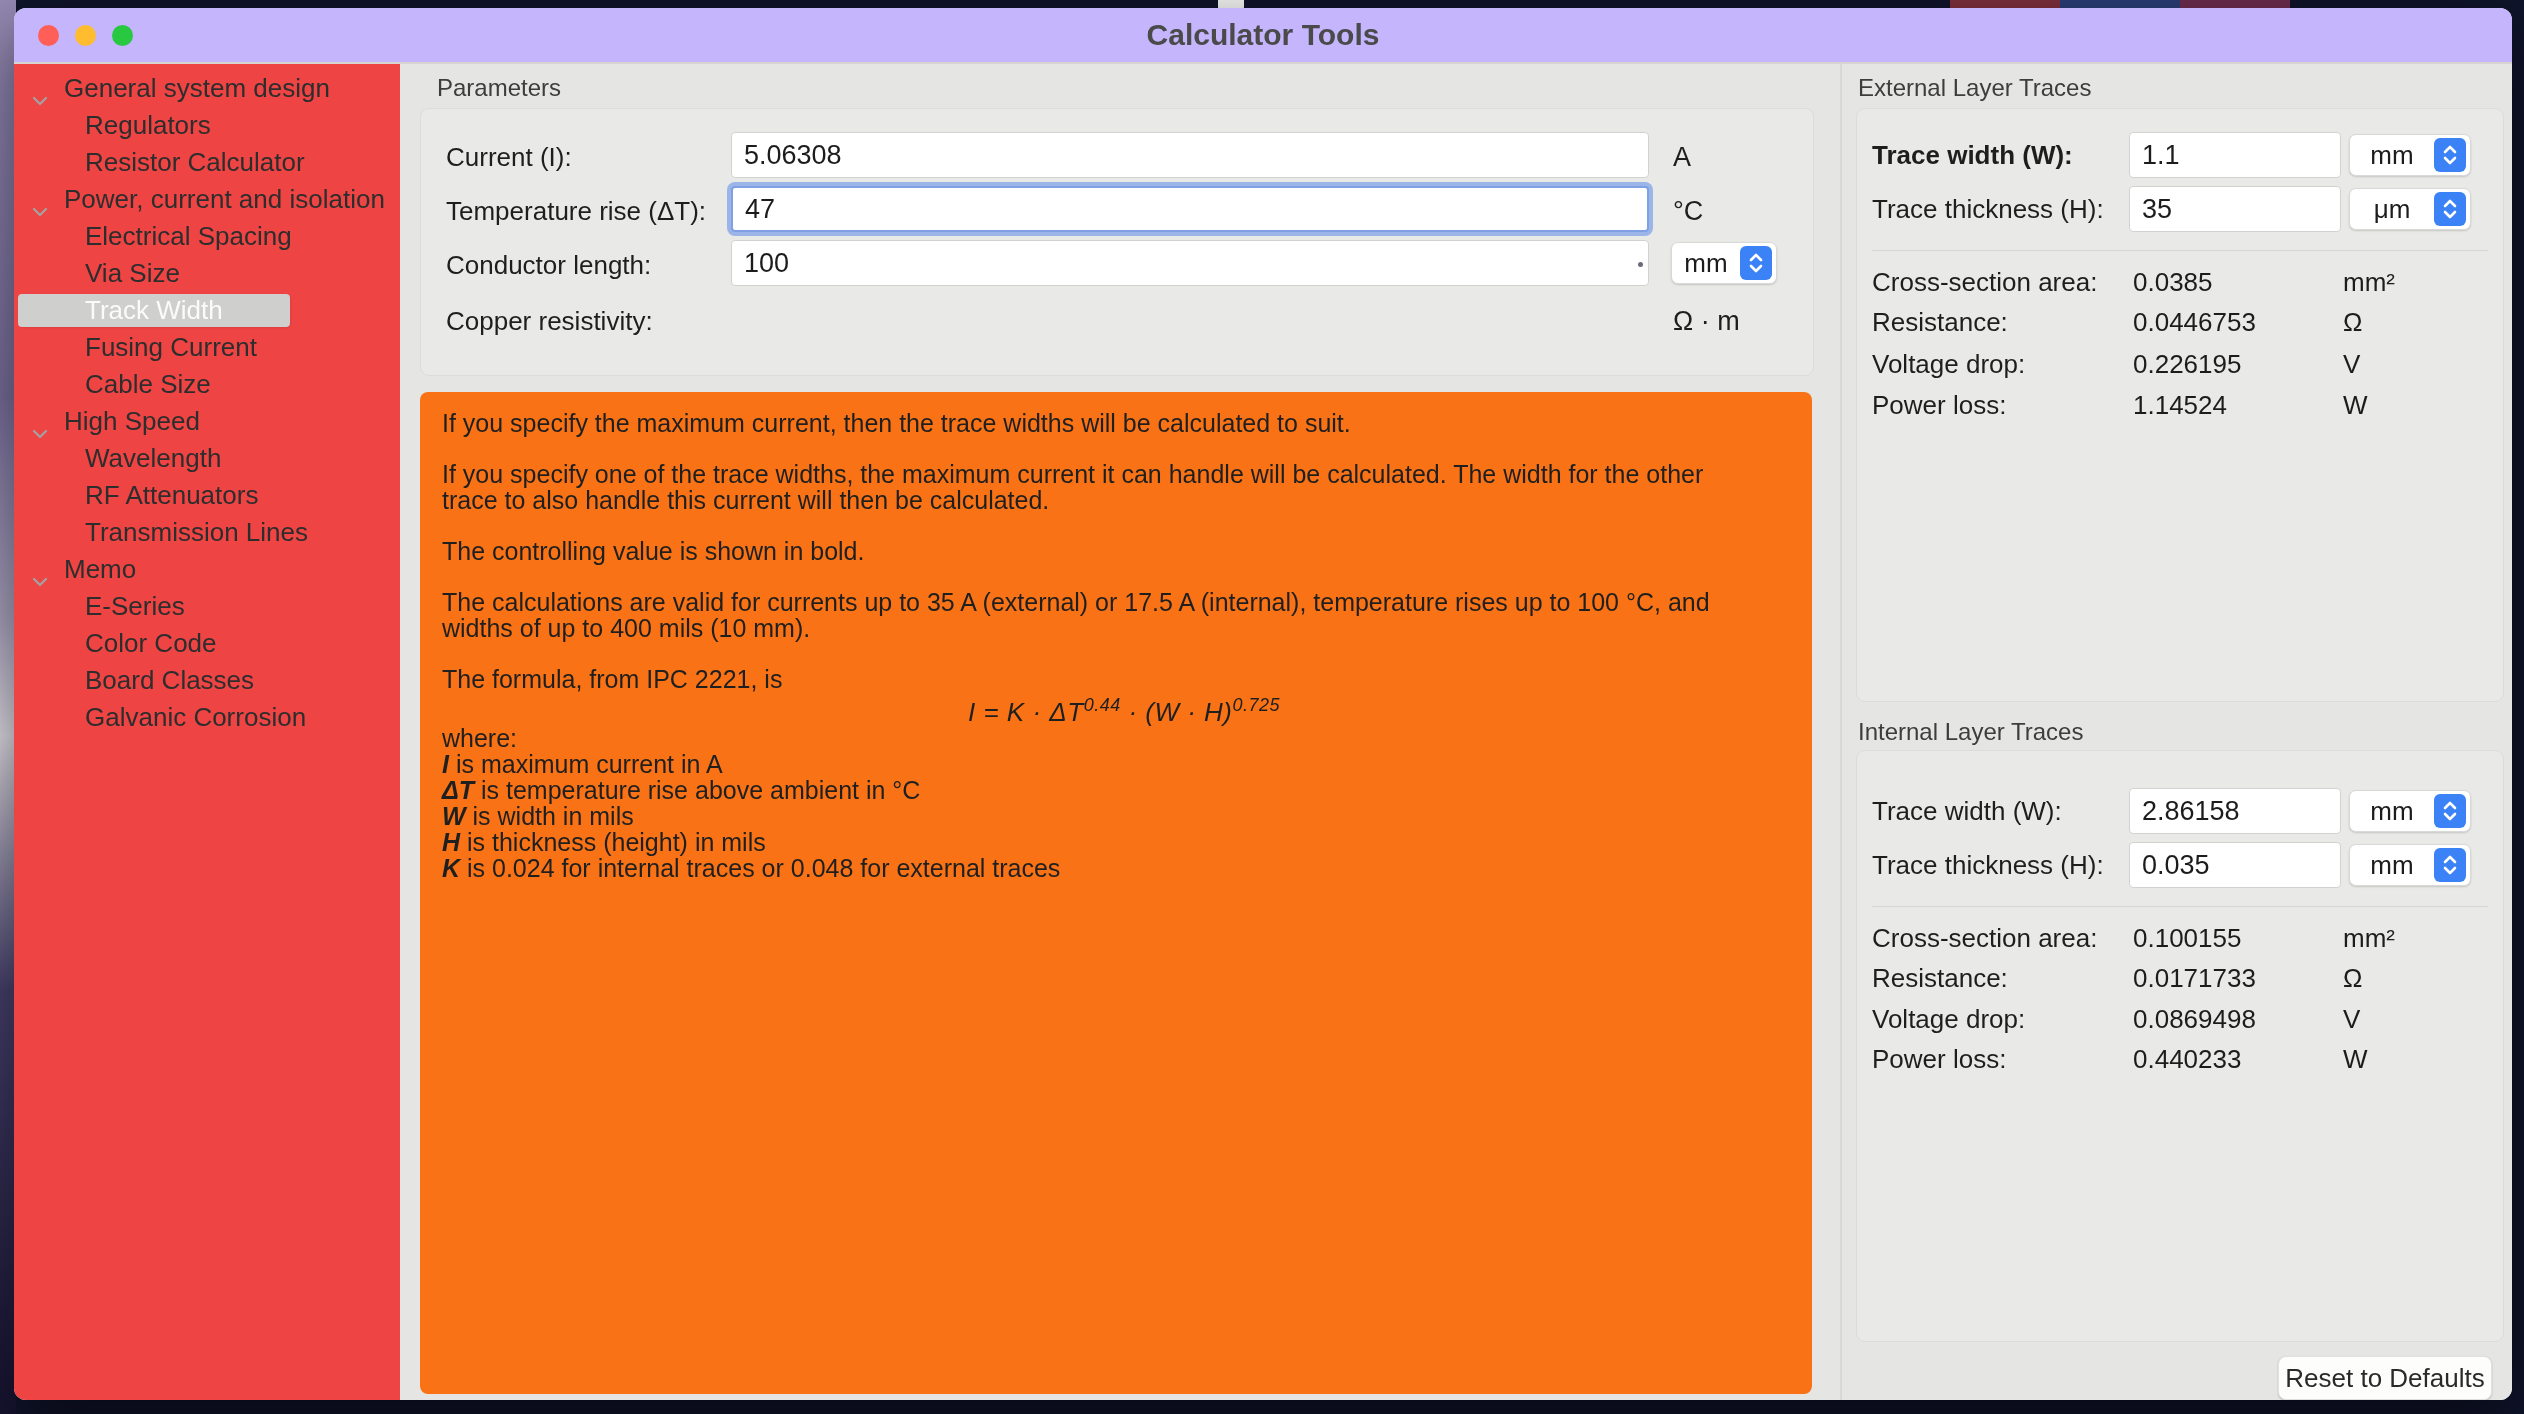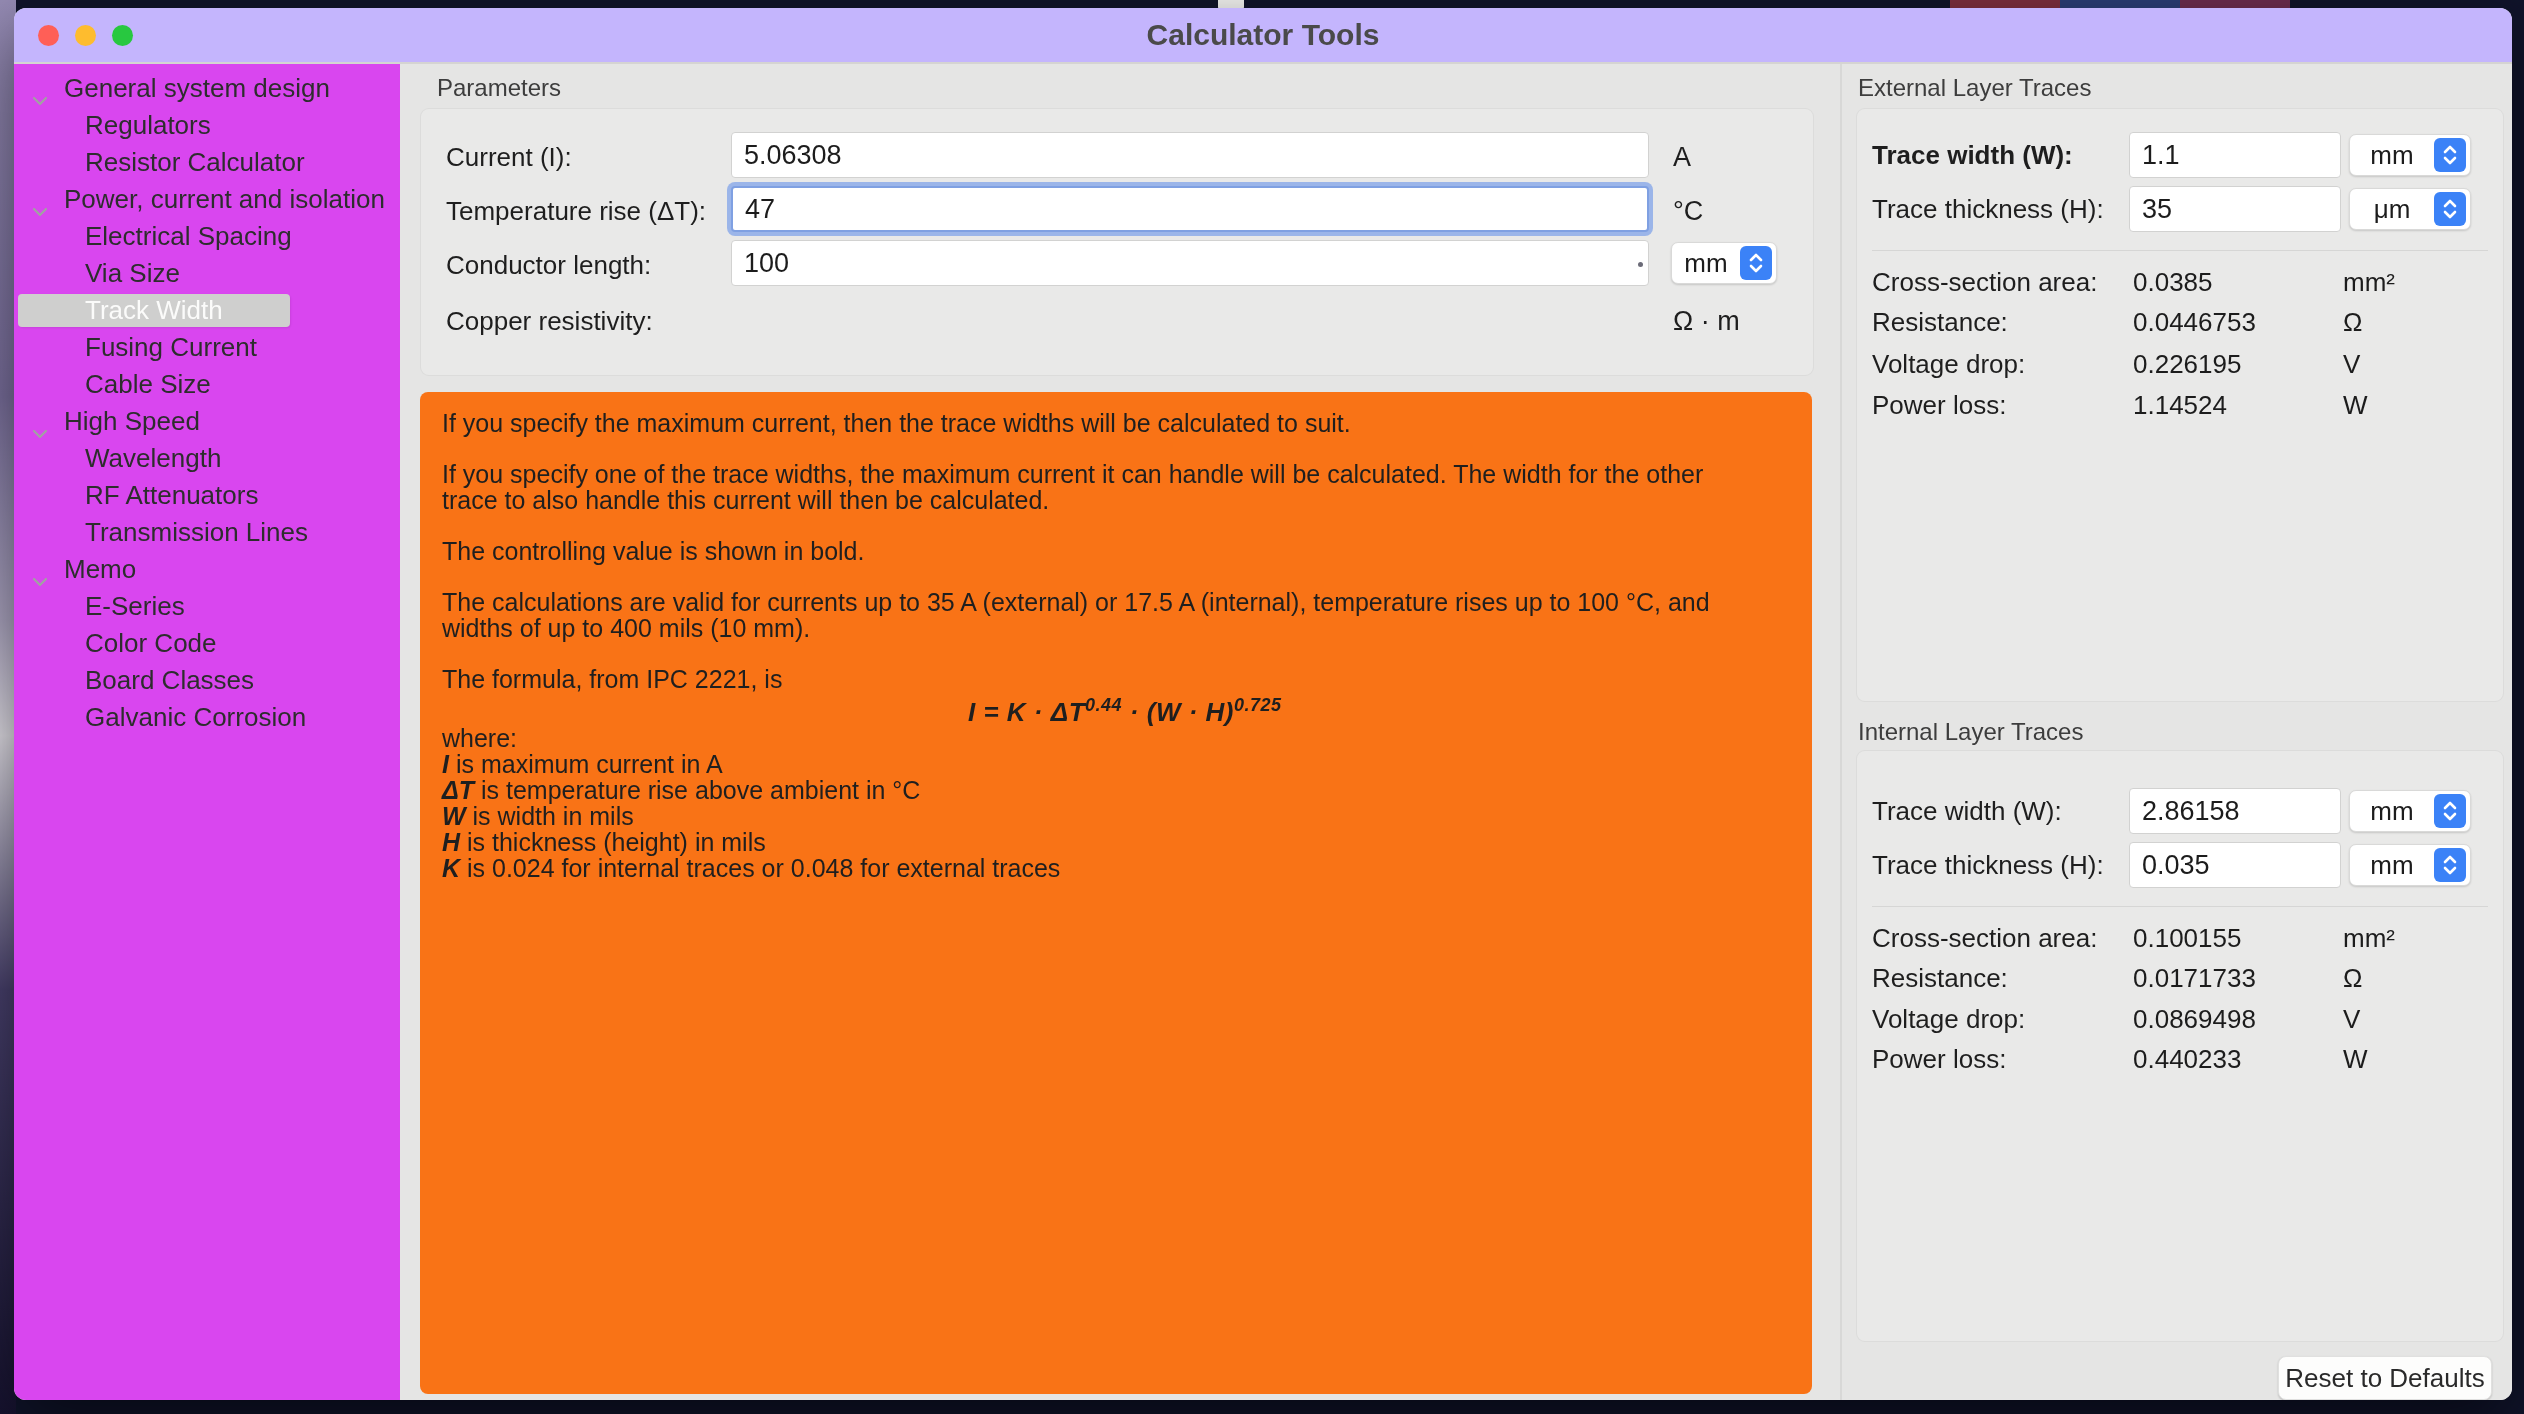--- a/index.html
+++ b/index.html
@@ -24,21 +24,21 @@
   .titlebar { position:relative; height:56px; background:#c4b5fd; border-bottom:2px solid #d5d4d2;
     display:flex; align-items:center; justify-content:center; }
   .traffic { position:absolute; left:24px; top:0; height:100%; display:flex; align-items:center; gap:16px; }
   .light { width:21px; height:21px; border-radius:50%; }
   .red { background:#ff5f57; } .yellow { background:#febc2e; } .green { background:#28c840; }
   .title { font-size:30px; font-weight:bold; color:#4a4a4a; }
 
   .content { display:flex; height:1338px; }
 
   
-  .sidebar { width:386px; background:#d946ef; padding-top:6px; position:relative; flex:none; }
+  .sidebar { width:386px; background:#ef4444; padding-top:6px; position:relative; flex:none; }
   .side-row { position:relative; height:37px; display:flex; align-items:center; font-size:26px; color:#2d2d2d; }
   .side-row .chev { position:absolute; left:17px; top:50%; transform:translateY(-50%); width:18px; height:12px; }
   .side-row.parent .lbl { margin-left:50px; }
   .side-row.child  .lbl { margin-left:71px; }
   .side-row.selected::before { content:""; position:absolute; left:4px; top:2px; width:272px; height:33px;
     background:#cfcfce; border-radius:4px; box-shadow:1px 1px 2px rgba(0,0,0,.08); }
   .side-row.selected .lbl { color:#fbfbfa; position:relative; }
 
   
   .main { width:1440px; position:relative; background:#e5e5e4; flex:none; }
@@ -62,21 +62,21 @@
     border:1px solid #d9d9d8; box-shadow:0 1px 2px rgba(0,0,0,.15); cursor:default; }
   .dd-label { flex:1; font-size:26px; color:#1c1c1c; text-align:center; }
   .dd-step { width:32px; height:34px; margin-right:4px; flex:none; background:#3b82f7; border-radius:6px;
     display:flex; align-items:center; justify-content:center; }
 
   .desc-panel { position:absolute; left:20px; top:328px; width:1392px; height:1002px;
     background:#f97316; border-radius:8px; padding:18px 26px 0 22px;
     font-size:25px; line-height:26px; color:#1f1f1f; }
   .desc-panel p { white-space:pre-line; margin:0 0 25px 0; }
   .desc-panel p.nogap { margin-bottom:0; }
-  .formula { margin-left:526px; font-weight:bold; font-style:italic; font-size:26px; letter-spacing:.5px; }
+  .formula { margin-left:526px; font-weight:normal; font-style:italic; font-size:26px; letter-spacing:.5px; }
   .formula sup { font-size:18px; }
   .where-line { line-height:26px; }
   .wvar { font-weight:bold; font-style:italic; }
 
   
   .divider { width:2px; background:#d8d8d7; flex:none; }
   .rightcol { width:670px; position:relative; background:#e5e5e4; flex:none; }
   .rightcol .section-label { position:absolute; left:16px; }
   .lbl-ext { top:10px; } .lbl-int { top:654px; }
   .ext-box { left:14px; top:44px; width:648px; height:594px; }

